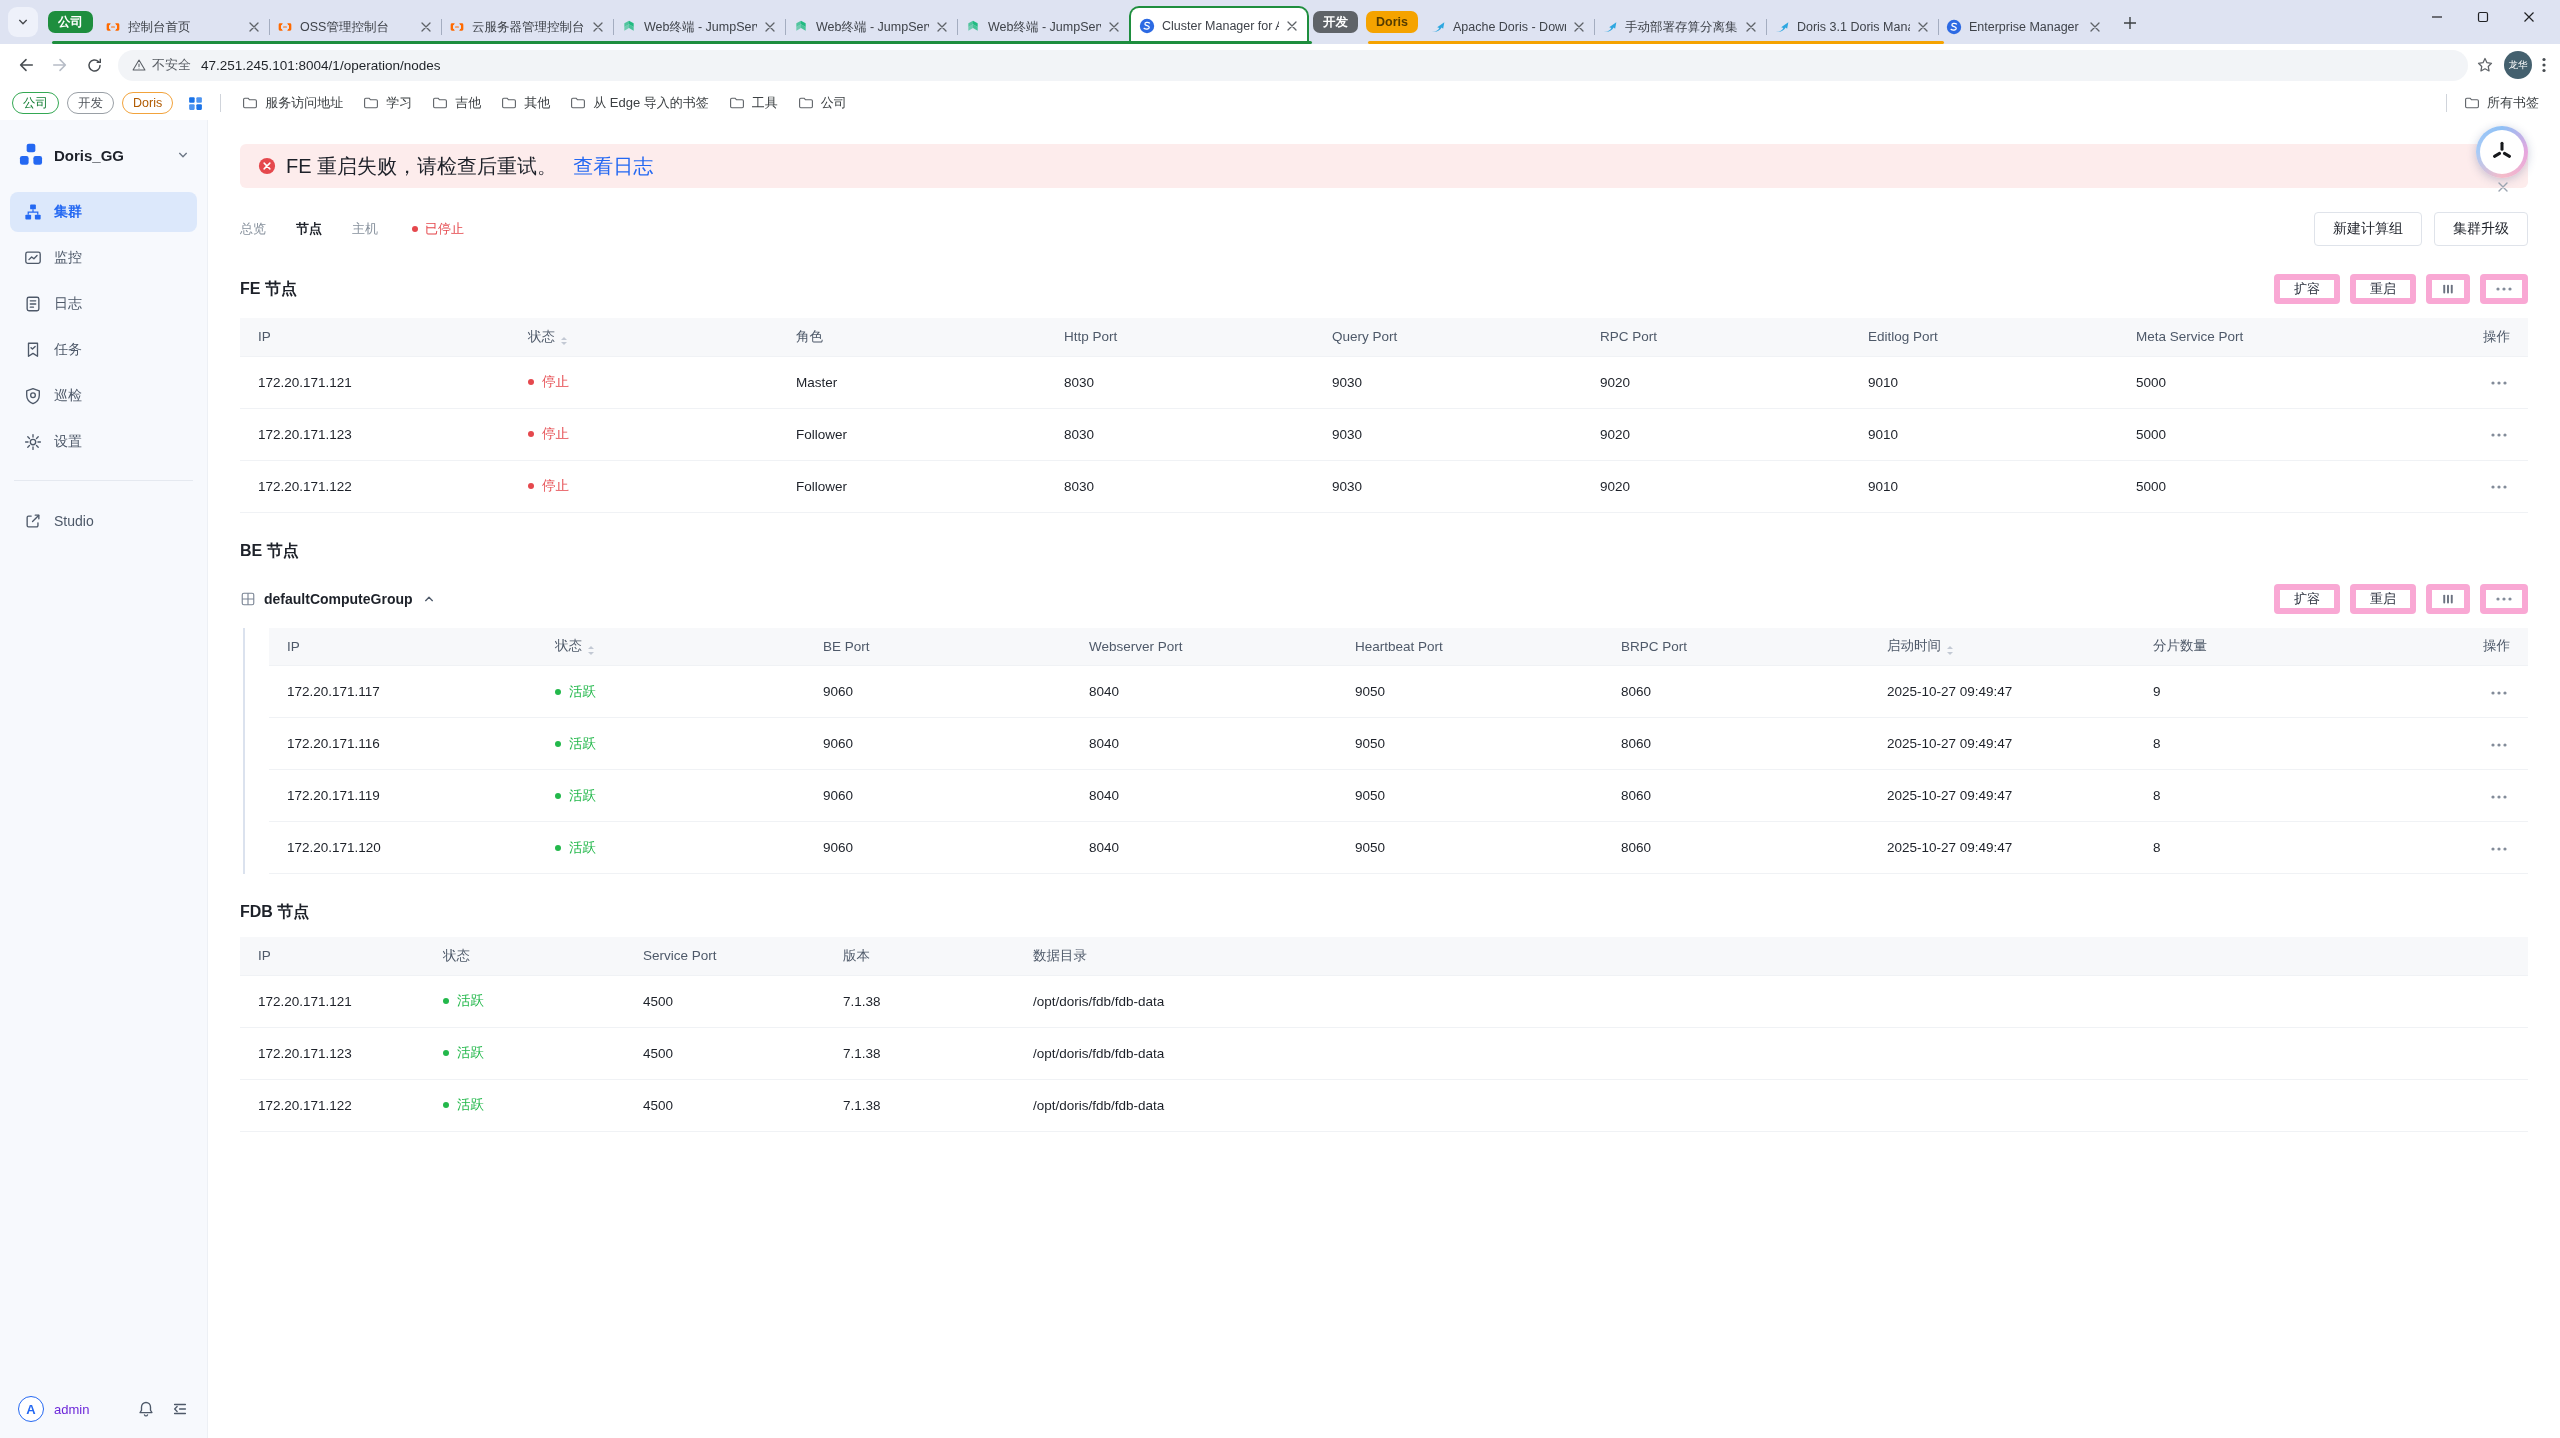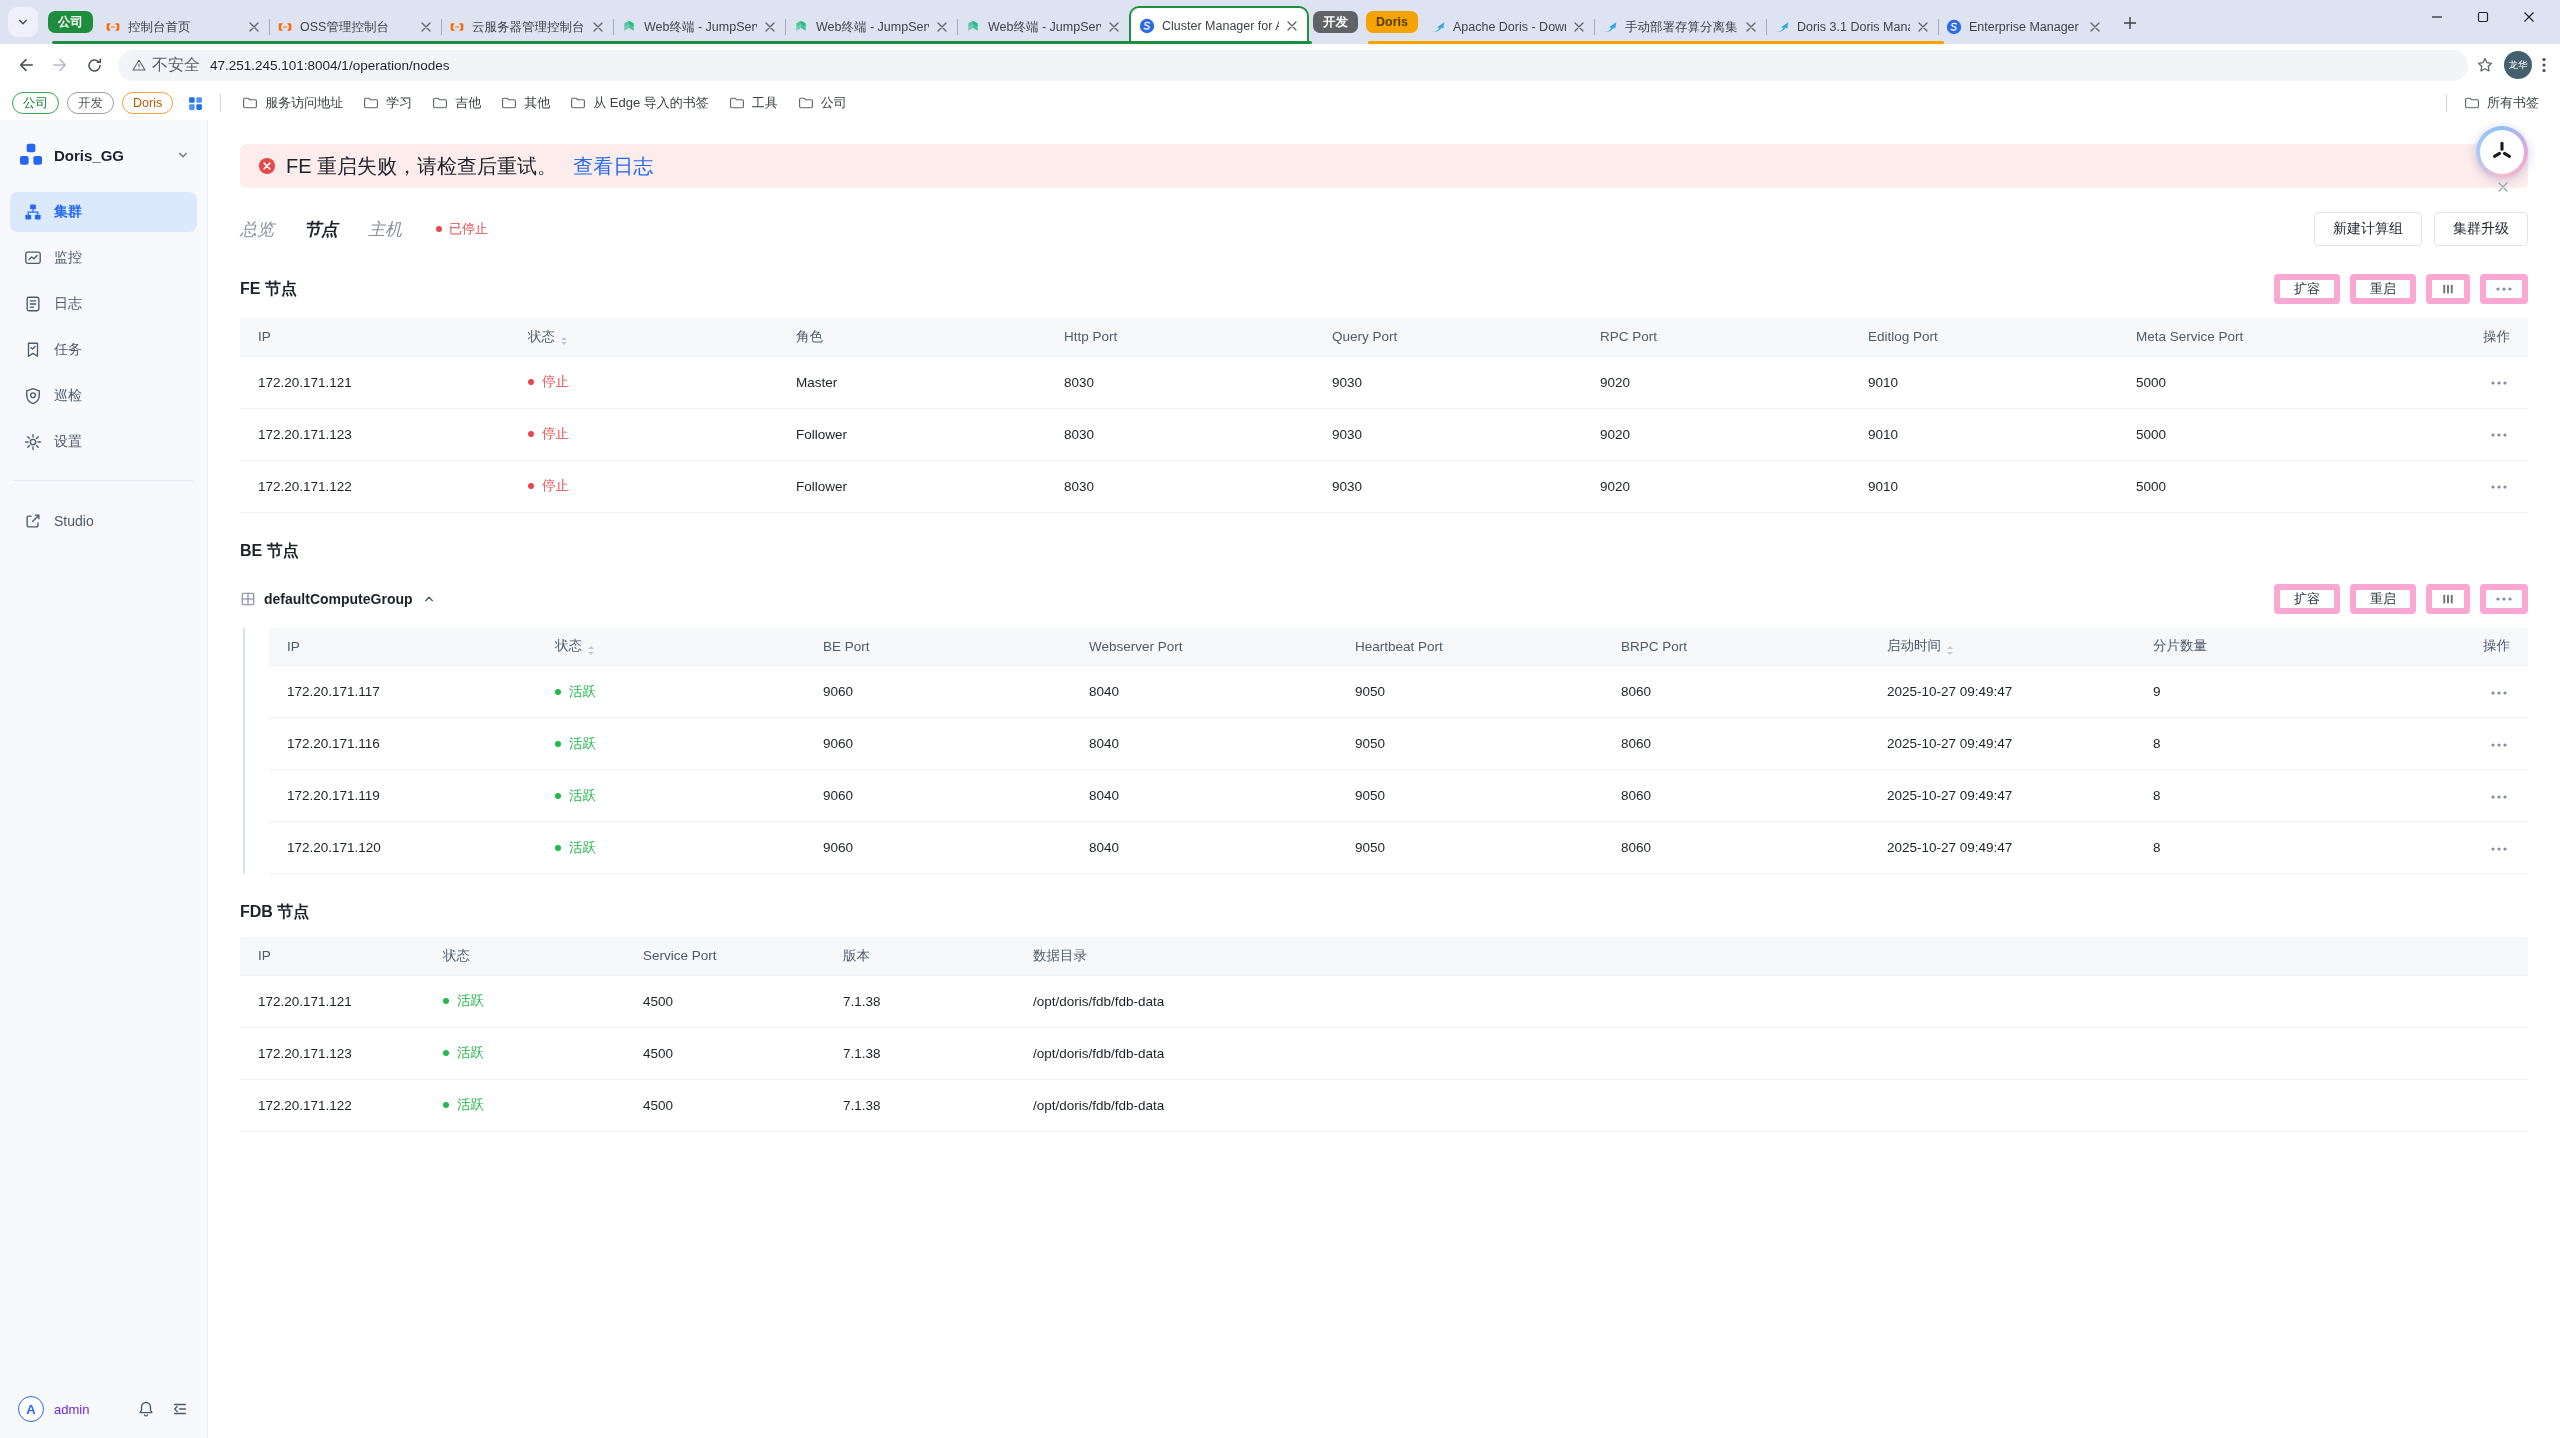--- a/index.html
+++ b/index.html
@@ -28,21 +28,21 @@
   .gline.green { left:52px; width:1260px; background:#1e8e3e; }
   .gline.orange { left:1368px; width:576px; background:#f5a300; }
   .wctrl { margin-left:auto; display:flex; align-self:flex-start; height:34px; }
   .wbtn { width:46px; height:34px; display:flex; align-items:center; justify-content:center; }
 
   
   .toolbar { height:42px; background:#fff; display:flex; align-items:center; padding:0 10px; gap:2px; flex:none; }
   .navbtn { width:32px; height:32px; border-radius:50%; display:flex; align-items:center; justify-content:center; color:#474c51; flex:none; }
   .navbtn.disabled { color:#b6bcc6; }
   .omnibox { flex:1; height:31px; background:#f2f4f7; border-radius:16px; display:flex; align-items:center; padding:0 14px; margin:0 6px; min-width:0; }
-  .sec-chip { display:flex; align-items:center; gap:6px; color:#5a5f66; font-size:16px; flex:none; margin-right:10px; }
+  .sec-chip { display:flex; align-items:center; gap:6px; color:#5a5f66; font-size:13px; flex:none; margin-right:10px; }
   .url { font-size:13.5px; color:#1f2328; white-space:nowrap; overflow:hidden; }
   .tool-right { display:flex; align-items:center; gap:10px; flex:none; padding-right:4px; }
   .avatar-chrome { width:28px; height:28px; border-radius:50%; background:#44606e; color:#fff; font-size:9.5px; display:flex; align-items:center; justify-content:center; }
 
   
   .bookmarks { height:34px; background:#fff; display:flex; align-items:center; padding:0 12px; gap:4px; flex:none; }
   .bchips { display:flex; gap:8px; align-items:center; }
   .bchip { height:22px; padding:0 10px; border-radius:11px; border:1.5px solid; font-size:12.5px; display:flex; align-items:center; background:#fff; }
   .bchip.green { color:#188038; border-color:#34a853; }
   .bchip.gray { color:#50555b; border-color:#9aa0a6; }
@@ -71,21 +71,21 @@
   .main { flex:1; position:relative; padding:0 32px; overflow:hidden; background:#fff; }
   .alert { margin-top:24px; height:44px; background:#fdecec; border-radius:6px; display:flex; align-items:center; padding:0 18px; font-size:20px; }
   .alert .msg { margin-left:10px; color:#1d2129; }
   .alert .lnk { color:#2468f2; margin-left:16px; }
   .assistant { position:absolute; top:6px; right:30px; width:54px; text-align:center; z-index:5; }
   .assist-ring { width:52px; height:52px; border-radius:50%; background:conic-gradient(#8fc0f5,#e6a6de,#f5bcc9,#a8cbf7,#8fc0f5); display:flex; align-items:center; justify-content:center; box-shadow:0 2px 10px rgba(40,60,120,.25); }
   .assist-core { width:44px; height:44px; border-radius:50%; background:#fff; display:flex; align-items:center; justify-content:center; }
   .assist-x { display:flex; justify-content:center; margin-top:3px; }
 
   .page-tabs { margin-top:24px; display:flex; align-items:center; }
-  .ptab { font-size:17px; color:#86909c; margin-right:30px;font-style:italic; }
+  .ptab { font-size:13px; color:#86909c; margin-right:30px; }
   .ptab.active { color:#1d2129; font-weight:700; }
   .pstatus { display:flex; align-items:center; gap:7px; font-size:13px; color:#e5484d; margin-left:4px; }
   .pstatus .dot { width:6px; height:6px; border-radius:50%; background:#e5484d; }
   .page-actions { margin-left:auto; display:flex; gap:12px; }
   .btn { height:34px; padding:0 18px; border:1px solid #dfe3ea; border-radius:4px; background:#fff; font-size:14px; color:#1d2129; display:flex; align-items:center; font-family:inherit; }
 
   .section-head { margin-top:28px; display:flex; align-items:center; }
   .section-title { font-size:16px; font-weight:700; color:#1d2129; }
   .sec-actions { margin-left:auto; display:flex; gap:10px; }
   .sbtn { height:30px; padding:0 14px; border:6px solid #f9a8d4; border-radius:4px; background:#fff; font-size:13px; color:#272e3b; display:flex; align-items:center; font-family:inherit; }

